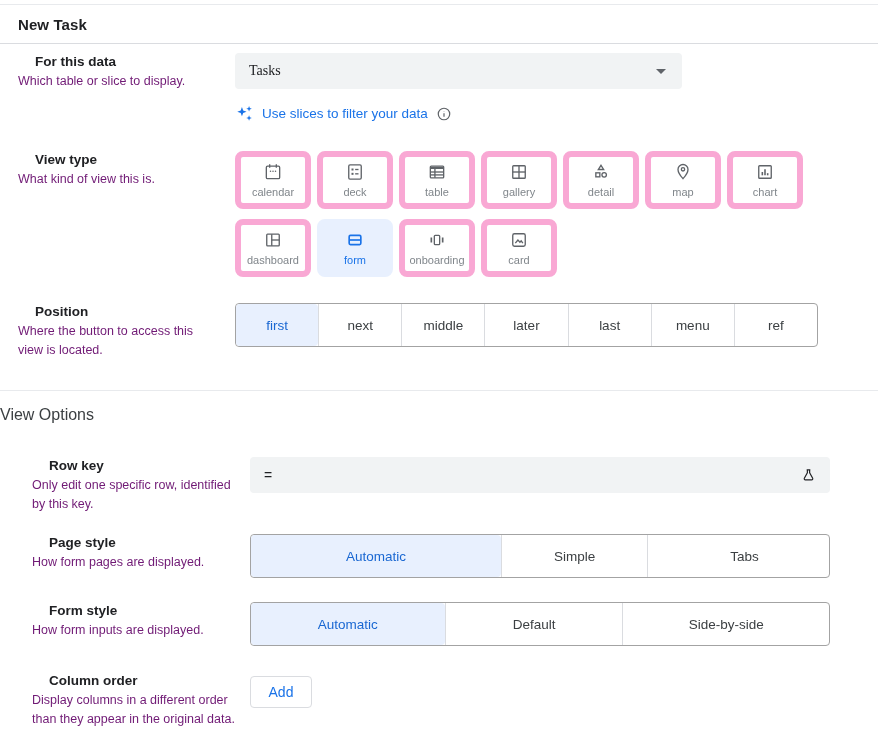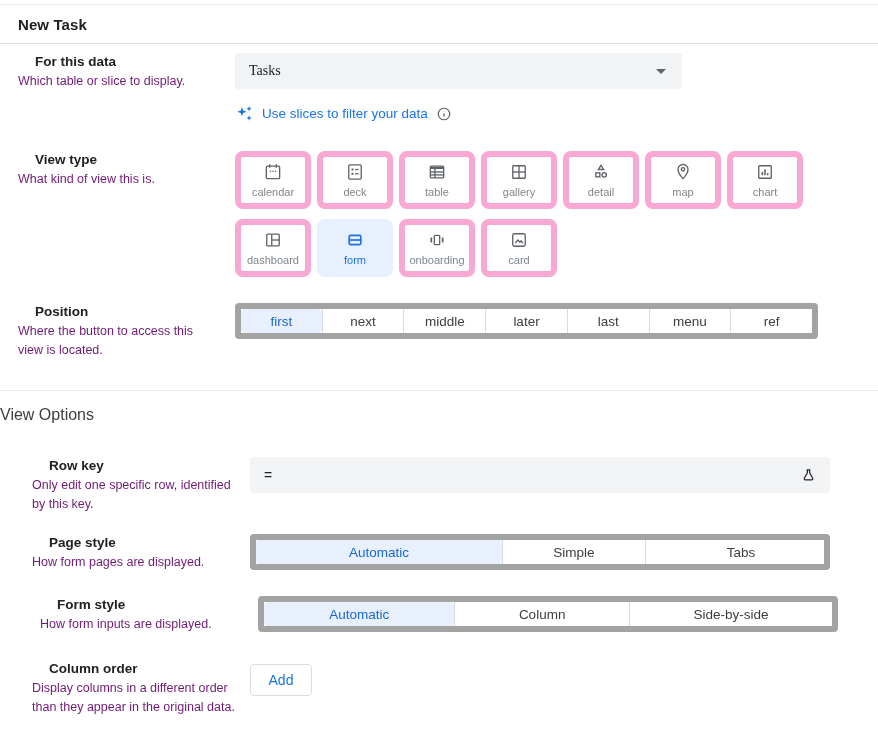--- a/index.html
+++ b/index.html
@@ -35,22 +35,22 @@
   .tile { width: 76px; height: 58px; border: 6px solid #f9a8d4; border-radius: 8px;
     background: #fff; display: flex; flex-direction: column; align-items: center;
     justify-content: center; gap: 4px; cursor: pointer; }
   .tile .tile-label { font-size: 11px; color: #80868b; line-height: 12px; }
   .tile svg { stroke: #5f6368; }
   .tile.selected { background: #e8f0fe; border-color: #e8f0fe; }
   .tile.selected .tile-label { color: #1a73e8; }
   .tile.selected svg { stroke: #1a73e8; }
 
   
-  .segmented { display: flex; border: 6px solid #a3a3a3; border-radius: 4px;
-    height: 36px; background: #fff; }
+  .segmented { display: flex; border: 1px solid #a3a3a3; border-radius: 4px;
+    height: 44px; background: #fff; }
   .seg { display: flex; align-items: center; justify-content: center;
     font-size: 13.5px; color: #3c4043; border-left: 1px solid #dadce0; cursor: pointer; }
   .seg:first-child { border-left: none; }
   .seg.selected { background: #e8f0fe; color: #1967d2; border-radius: 4px; }
   .segmented.pos { width: 583px; }
   .segmented.pos .seg { flex: 1; }
   .segmented.w580 { width: 580px; }
   .ps-0 { flex: 185; } .ps-1 { flex: 107; } .ps-2 { flex: 163; } .ps-3 { flex: 125; padding-left: 12px; }
   .fs-0 { flex: 195; } .fs-1 { flex: 178; } .fs-2 { flex: 207; }
 
@@ -64,21 +64,21 @@
   .formula-eq { font-size: 14px; color: #202124; }
   .flask-btn { display: flex; align-items: center; cursor: pointer; }
 
   
   .add-btn { width: 62px; height: 32px; background: #fff; border: 1px solid #dadce0;
     border-radius: 4px; color: #1a73e8; font-size: 14px; font-weight: 500;
     display: flex; align-items: center; justify-content: center; cursor: pointer;
     margin-top: 4px; font-family: "Liberation Sans", sans-serif; }
 
   .mt9  { margin-top: 9px; }  .mt28 { margin-top: 28px; } .mt26 { margin-top: 26px; }
-  .mt33 { margin-top: 33px; } .mt43 { margin-top: 20px; } .mt24 { margin-top: 24px; margin-left: 8px; }
+  .mt33 { margin-top: 33px; } .mt43 { margin-top: 20px; } .mt24 { margin-top: 24px; }
 </style>
 </head>
 <body>
 
 <div class="page">
 
   <div class="topline"></div>
 
   <header>
     <div class="page-title">New Task</div>
@@ -272,21 +272,21 @@
       </div>
     </div>
 
     <div class="form-row mt24">
       <div class="label-col">
         <div class="field-label">Form style</div>
         <div class="field-desc">How form inputs are displayed.</div>
       </div>
       <div class="segmented w580">
         <div class="seg selected fs-0">Automatic</div>
-        <div class="seg fs-1">Column</div>
+        <div class="seg fs-1">Default</div>
         <div class="seg fs-2">Side-by-side</div>
       </div>
     </div>
 
     <div class="form-row mt26">
       <div class="label-col">
         <div class="field-label">Column order</div>
         <div class="field-desc">Display columns in a different order than they appear in the original data.</div>
       </div>
       <button class="add-btn">Add</button>

